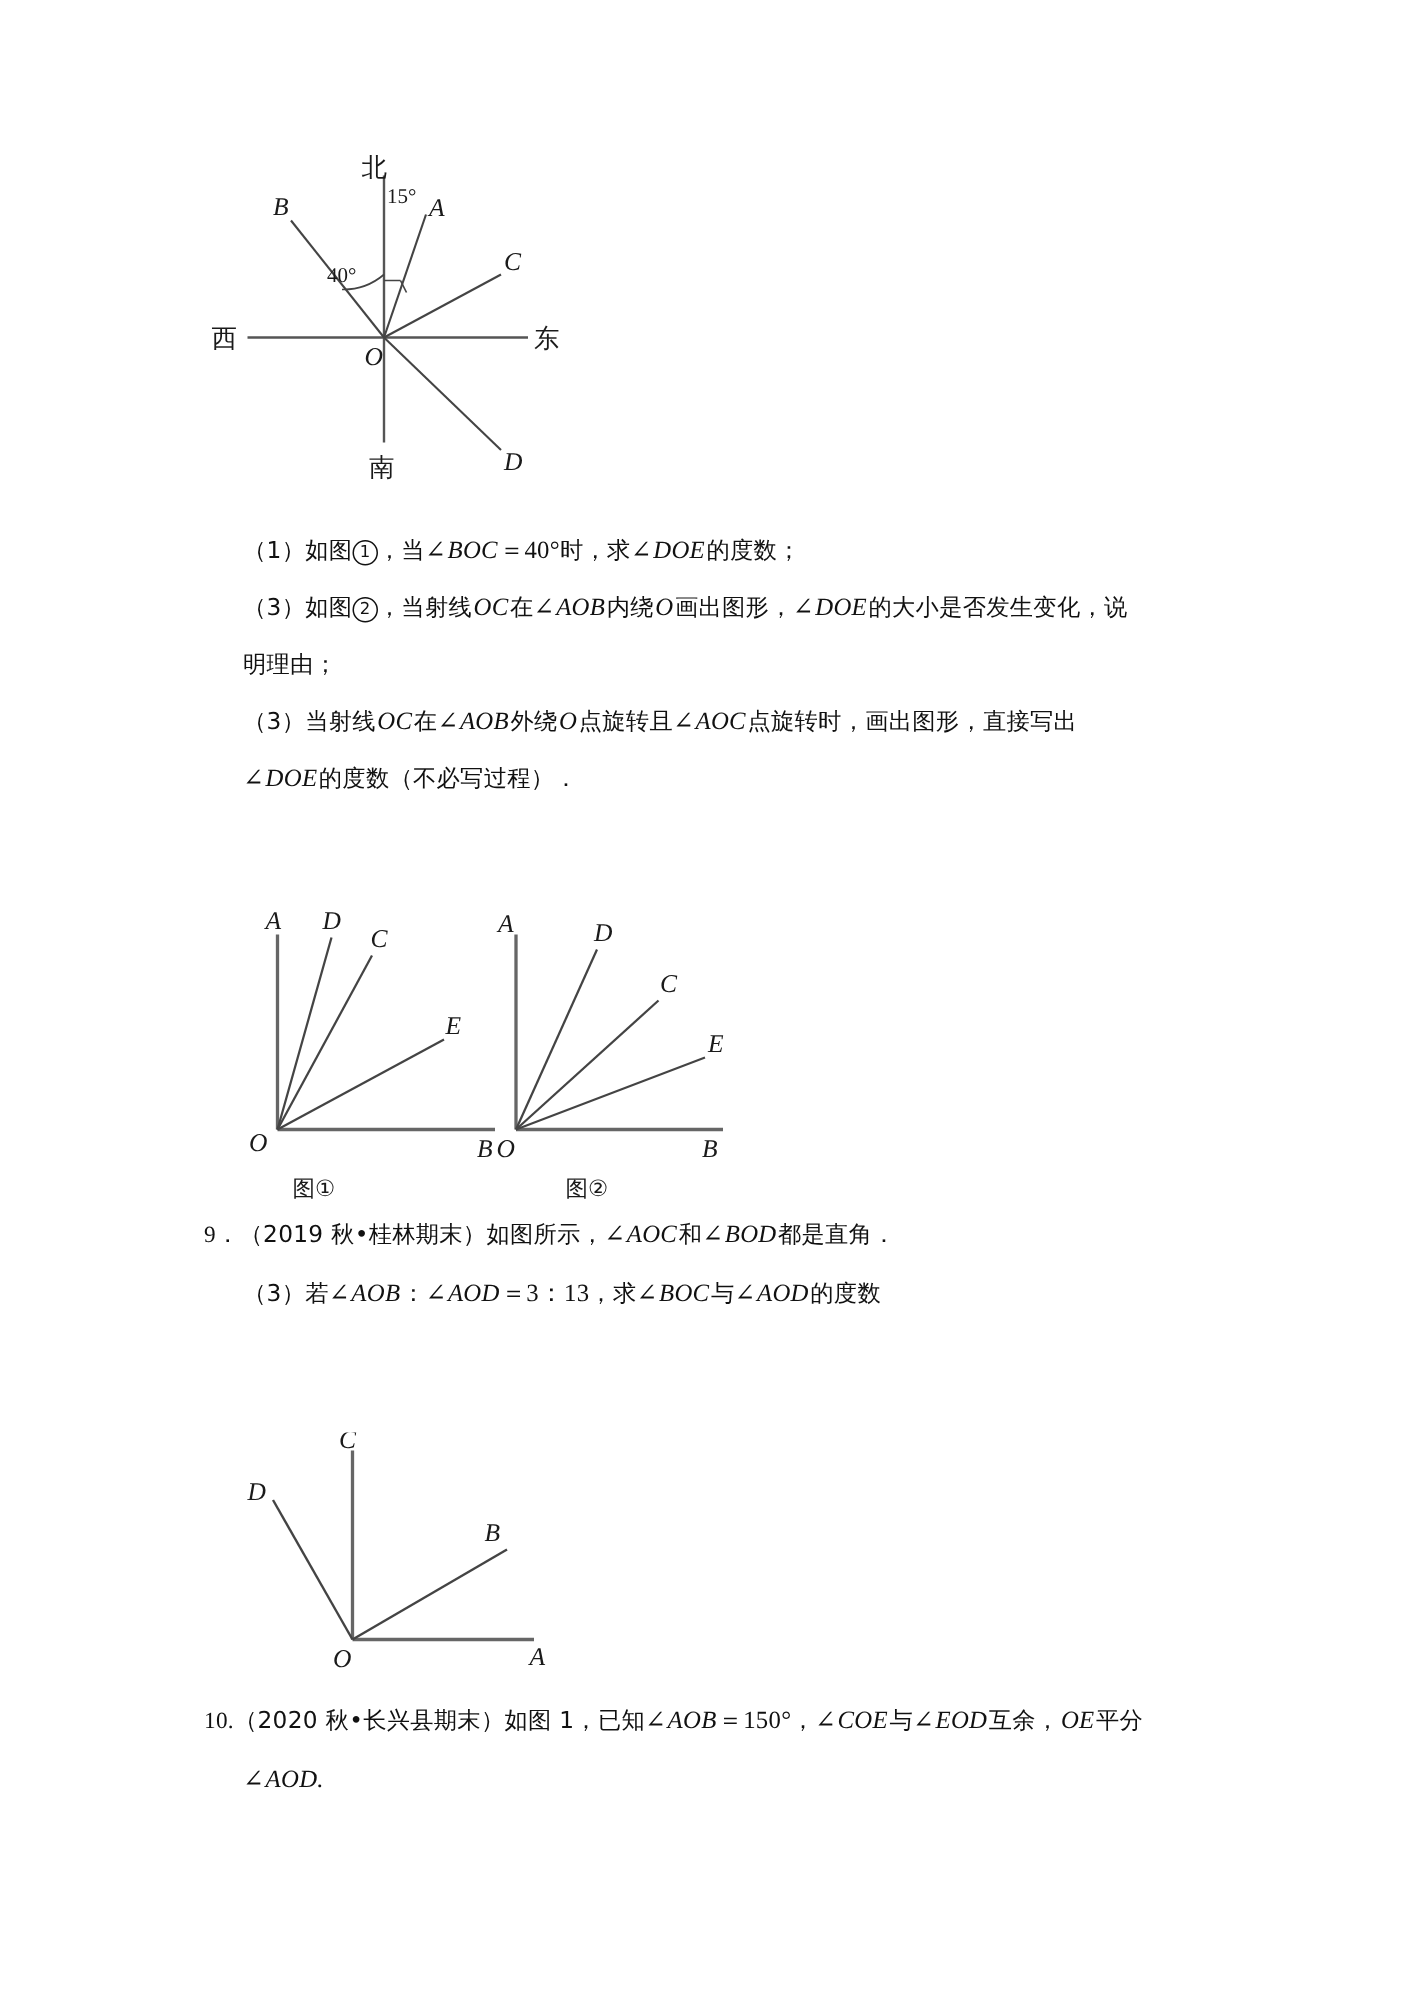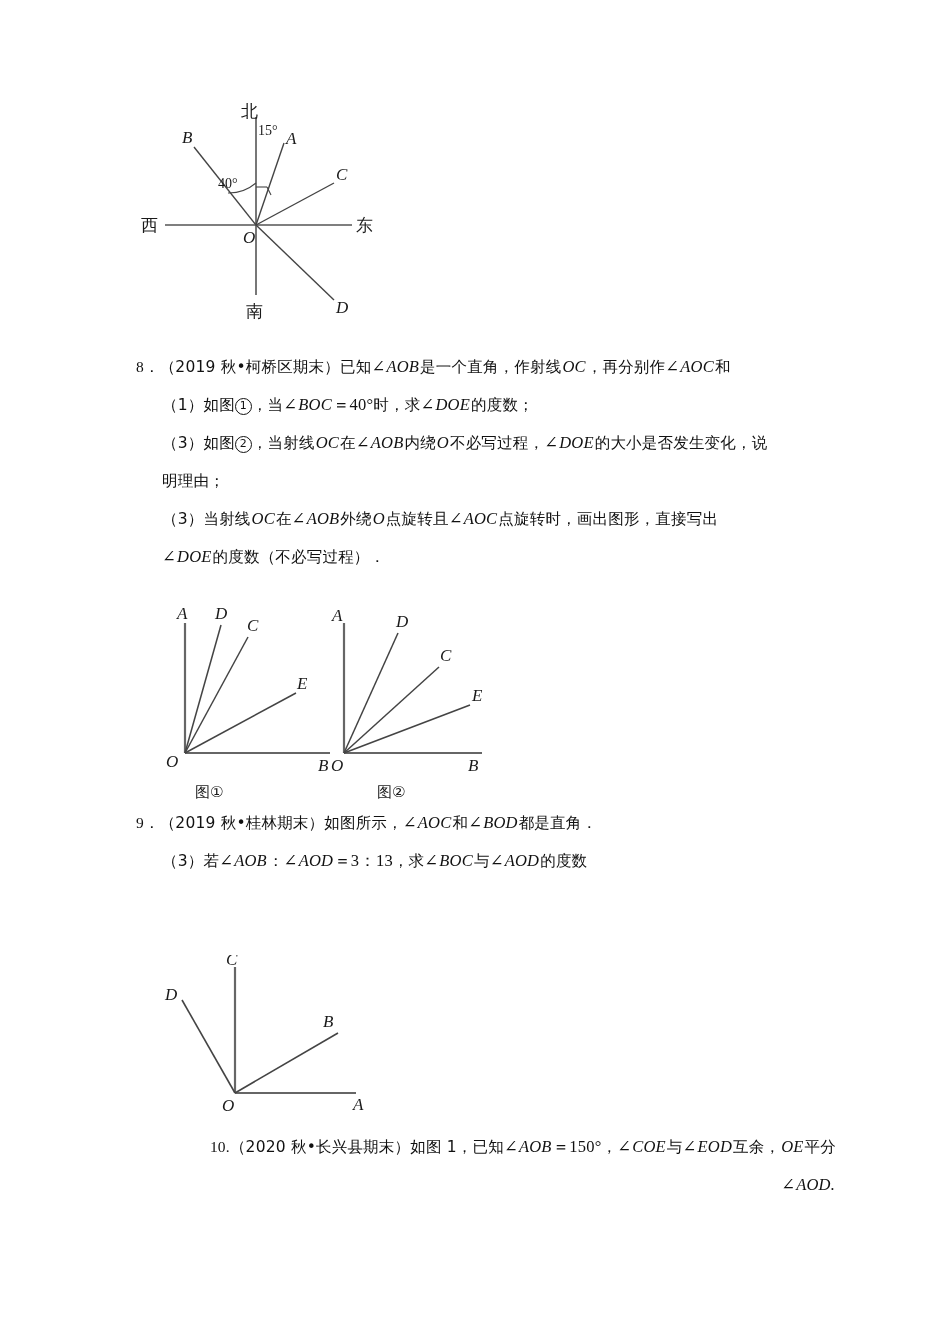--- a/index.html
+++ b/index.html
@@ -137,23 +137,22 @@
       <text class="lbl" x="196" y="85">C</text>
       <text class="lbl" x="196" y="218">D</text>
       <text class="lbl" x="103" y="148">O</text>
 
       <text class="lbl-ang" x="118" y="40">15°</text>
       <text class="lbl-ang" x="78" y="93">40°</text>
     </svg>
   </div>
 
   <div class="qblock" style="top:348px;">
-    <div class="qline"><span class="num">8．</span><span class="cn">（2019 秋•柯桥区期末）已知</span><span class="rm">∠</span><span class="it">AOB</span><span class="cn">是一个直角，作射线</span><span class="it">OC</span><span class="cn">，再分别作</span><span class="rm">∠</span><span class="it">AOC</span><span class="cn">和</span></div>
     <div class="qline indent"><span class="cn">（1）如图</span><span class="circnum">1</span><span class="cn">，当</span><span class="rm">∠</span><span class="it">BOC</span><span class="rm">＝40°</span><span class="cn">时，求</span><span class="rm">∠</span><span class="it">DOE</span><span class="cn">的度数；</span></div>
-    <div class="qline indent"><span class="cn">（3）如图</span><span class="circnum">2</span><span class="cn">，当射线</span><span class="it">OC</span><span class="cn">在</span><span class="rm">∠</span><span class="it">AOB</span><span class="cn">内绕</span><span class="it">O</span><span class="cn">不必写过程，</span><span class="rm">∠</span><span class="it">DOE</span><span class="cn">的大小是否发生变化，说</span></div>
+    <div class="qline indent"><span class="cn">（3）如图</span><span class="circnum">2</span><span class="cn">，当射线</span><span class="it">OC</span><span class="cn">在</span><span class="rm">∠</span><span class="it">AOB</span><span class="cn">内绕</span><span class="it">O</span><span class="cn">画出图形，</span><span class="rm">∠</span><span class="it">DOE</span><span class="cn">的大小是否发生变化，说</span></div>
     <div class="qline indent"><span class="cn">明理由；</span></div>
     <div class="qline indent"><span class="cn">（3）当射线</span><span class="it">OC</span><span class="cn">在</span><span class="rm">∠</span><span class="it">AOB</span><span class="cn">外绕</span><span class="it">O</span><span class="cn">点旋转且</span><span class="rm">∠</span><span class="it">AOC</span><span class="cn">点旋转时，画出图形，直接写出</span></div>
     <div class="qline indent"><span class="rm">∠</span><span class="it">DOE</span><span class="cn">的度数（不必写过程）．</span></div>
   </div>
 
   <div class="figure" style="left:155px; top:605px;">
     <svg width="185" height="200" viewBox="0 0 185 200">
       <line x1="30" y1="148" x2="30" y2="18" stroke="#666" stroke-width="2.2"></line>
       <line x1="30" y1="148" x2="175" y2="148" stroke="#666" stroke-width="2.2"></line>
       <line x1="30" y1="148" x2="66" y2="20" stroke="#444" stroke-width="1.5"></line>
@@ -201,18 +200,18 @@
       <line x1="75" y1="138" x2="178" y2="78" stroke="#444" stroke-width="1.6"></line>
 
       <text class="lbl" x="66" y="10">C</text>
       <text class="lbl" x="5" y="45">D</text>
       <text class="lbl" x="163" y="72">B</text>
       <text class="lbl" x="62" y="156">O</text>
       <text class="lbl" x="193" y="155">A</text>
     </svg>
   </div>
 
-  <div class="qblock" style="top:1128px;text-align:right;">
+  <div class="qblock" style="top:1128px;">
     <div class="qline"><span class="num">10.</span><span class="cn">（2020 秋•长兴县期末）如图 1，已知</span><span class="rm">∠</span><span class="it">AOB</span><span class="rm">＝150°</span><span class="cn">，</span><span class="rm">∠</span><span class="it">COE</span><span class="cn">与</span><span class="rm">∠</span><span class="it">EOD</span><span class="cn">互余，</span><span class="it">OE</span><span class="cn">平分</span></div>
     <div class="qline indent"><span class="rm">∠</span><span class="it">AOD.</span></div>
   </div>
 
 </div>
 
 </body></html>

